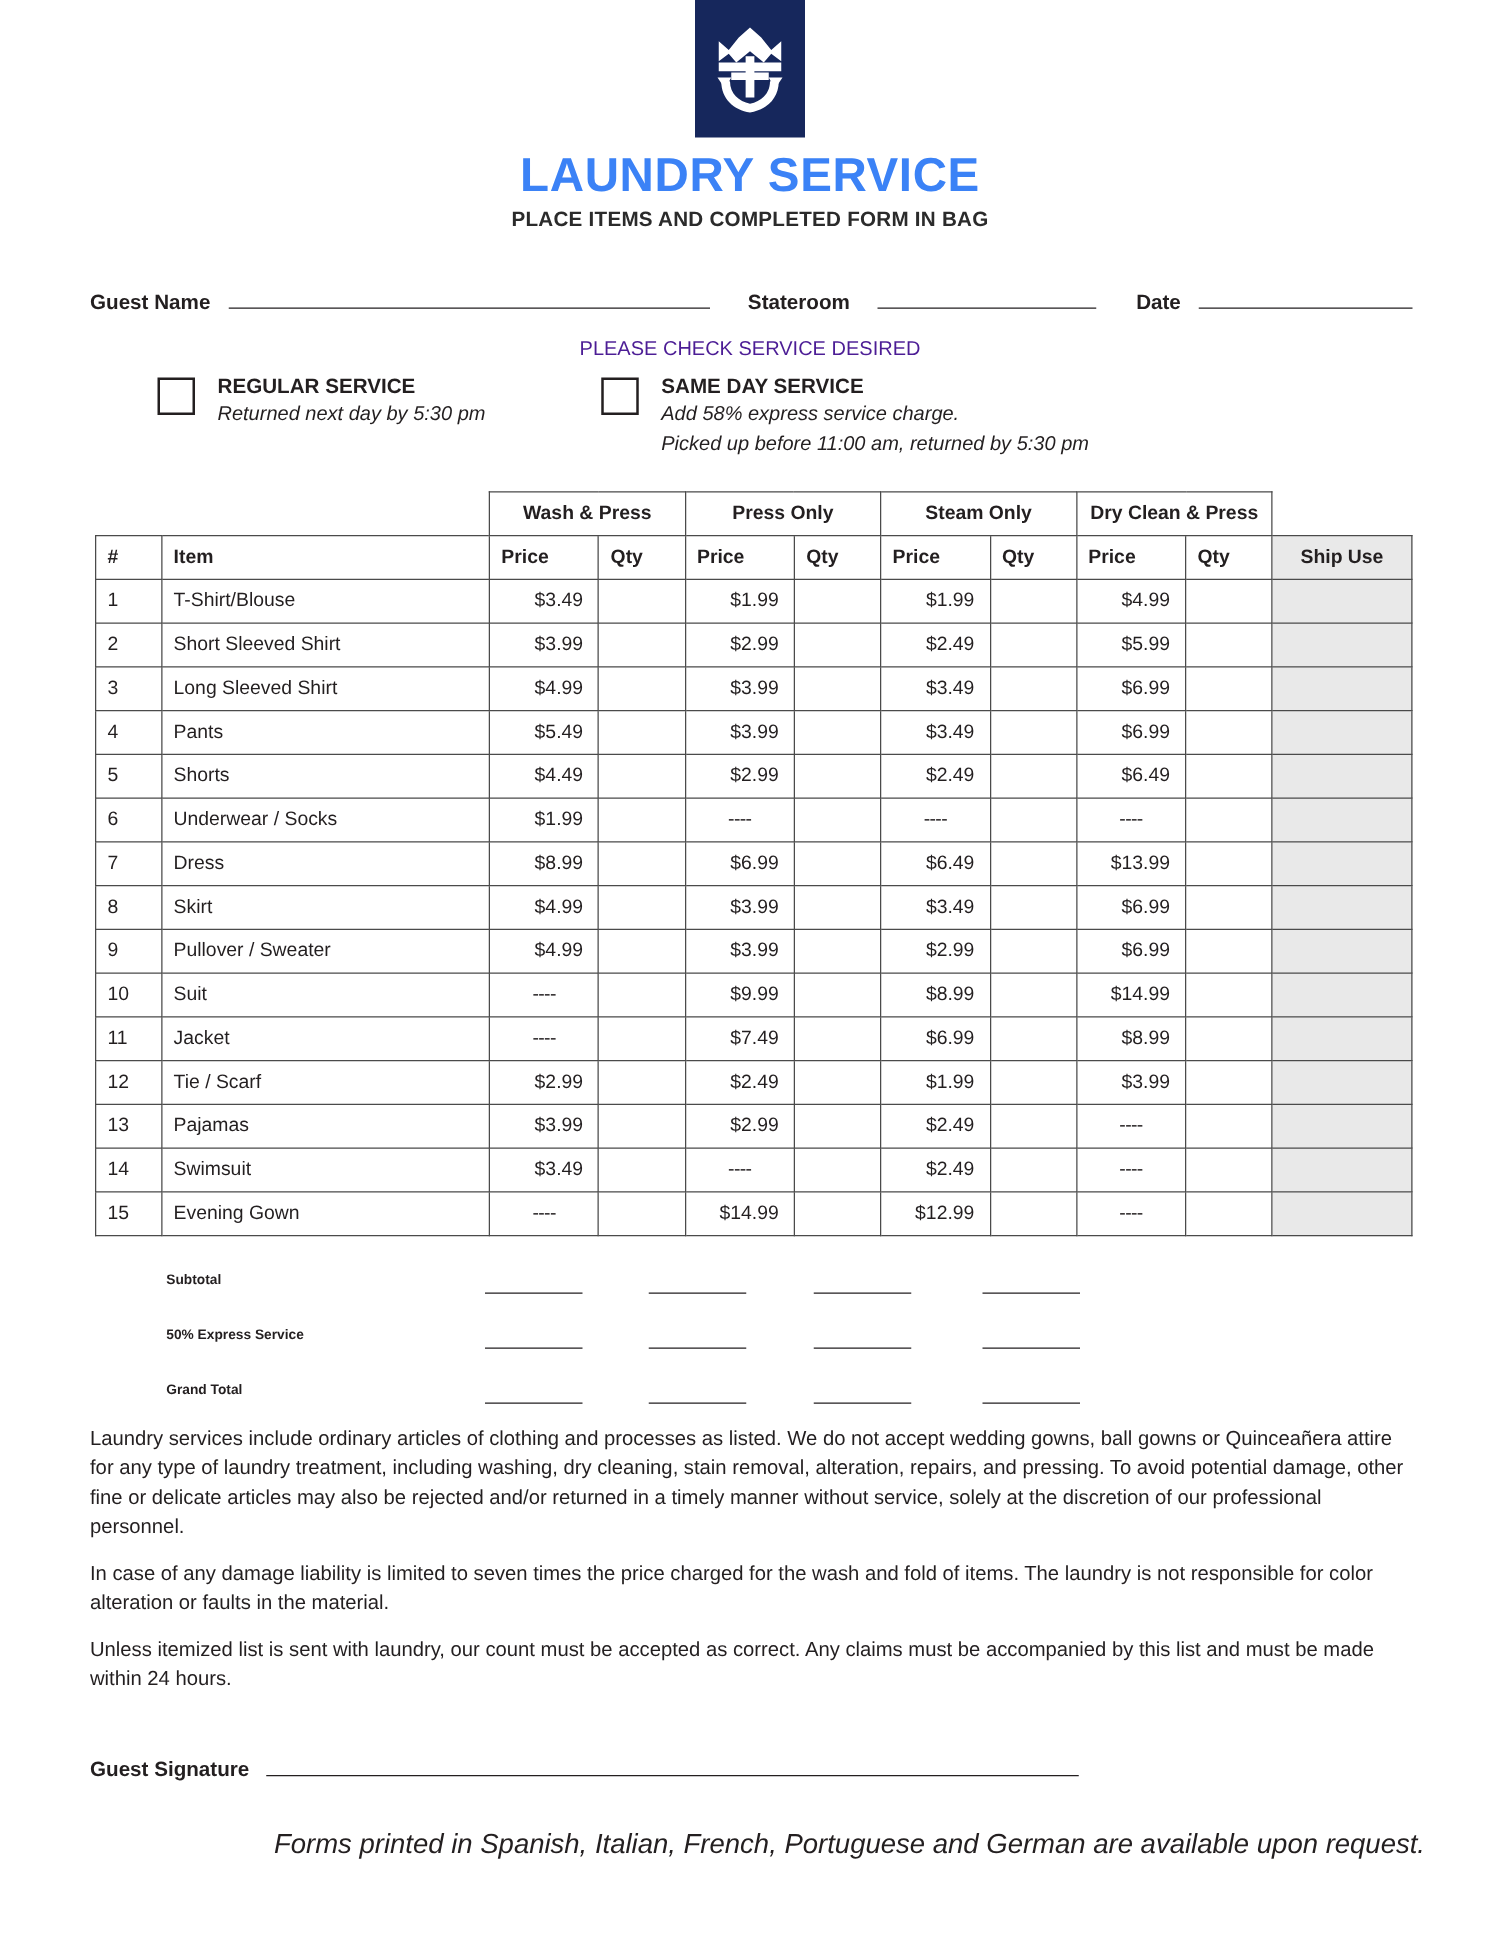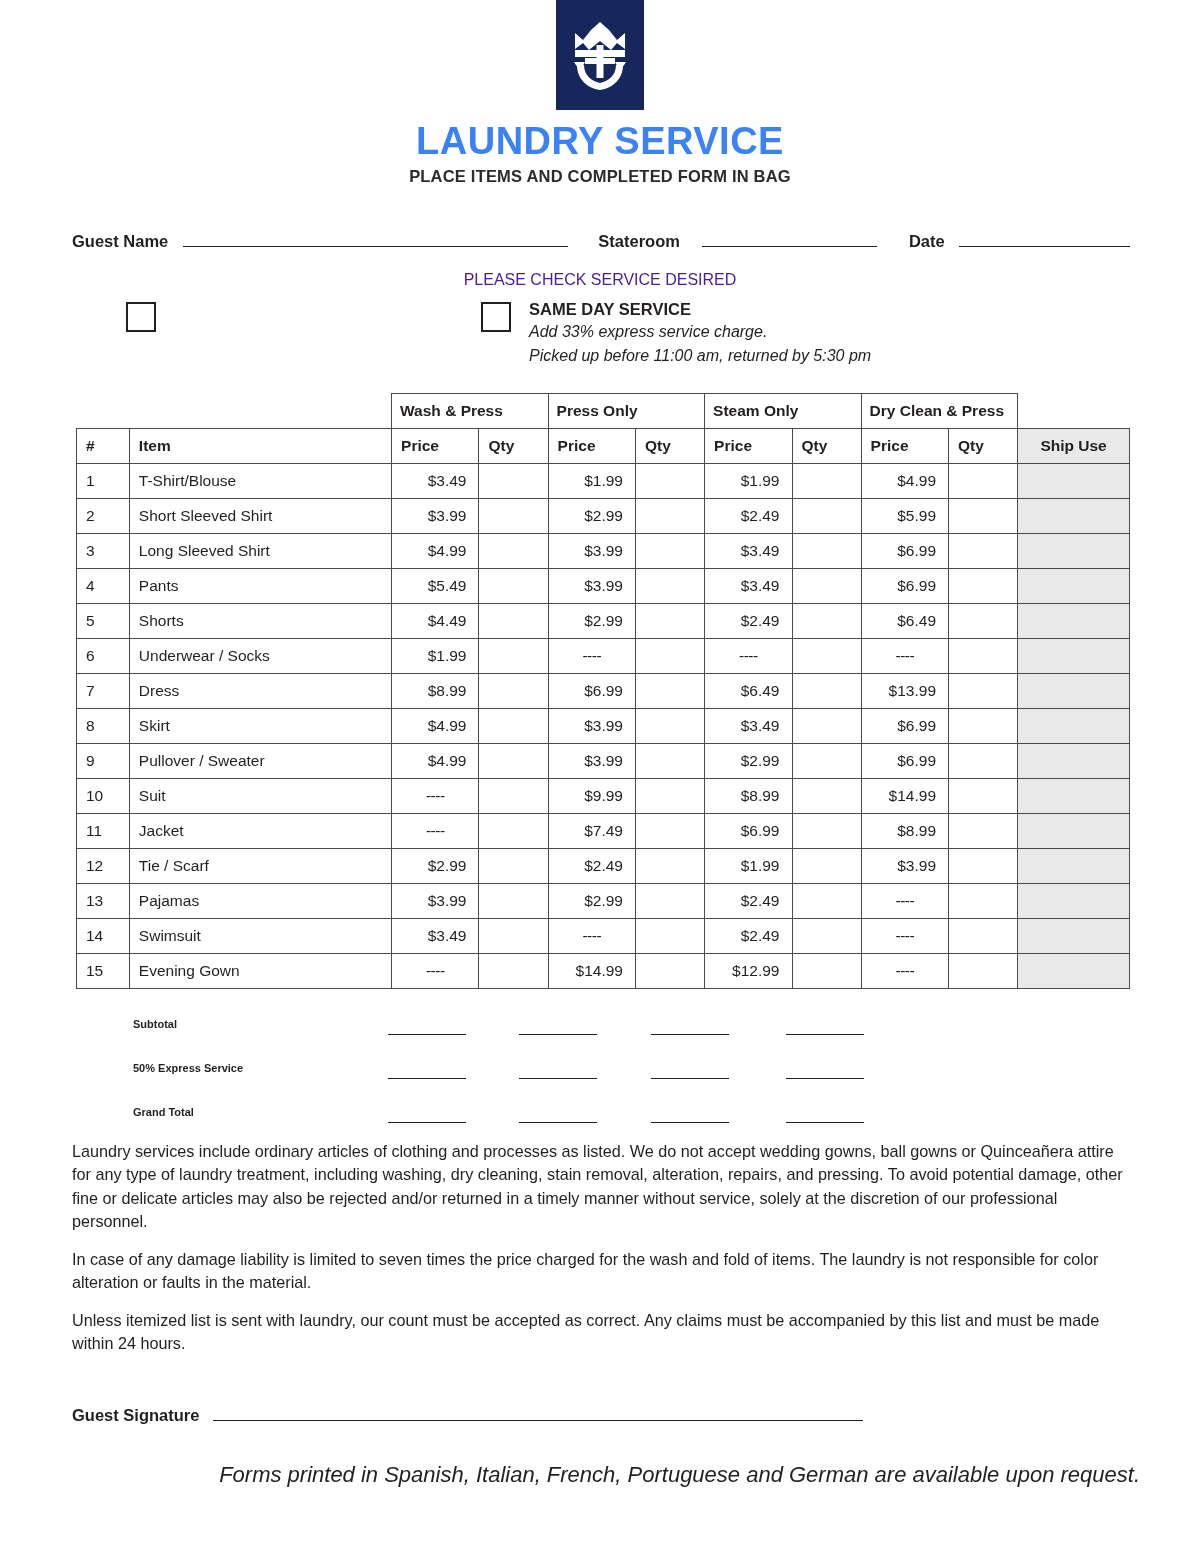--- a/index.html
+++ b/index.html
@@ -142,21 +142,21 @@
     padding: 0;
     height: 35px;
     box-sizing: border-box;
   }
   
   .gh-blank {
     border: none !important;
   }
   .gh {
     font-weight: bold;
-    text-align: left;
+    text-align: center;
     padding: 0 8px !important;
     font-size: 15.5px;
     white-space: nowrap;
   }
   .gh-ship {
     border: none !important;
   }
   .sub-h {
     font-weight: bold;
     text-align: left;
@@ -301,27 +301,31 @@
   <span class="fill-line fl-room"></span>
   <span class="lbl sp-date">Date</span>
   <span class="fill-line fl-date"></span>
 </div>
 
 <div class="please-check">PLEASE CHECK SERVICE DESIRED</div>
 
 <div class="service-opts">
   <div class="opt regular">
     <span class="chk"></span>
+    <div class="opt-body">
+      <div class="opt-name">REGULAR SERVICE</div>
+      <div class="opt-desc">Returned next day by 5:30 pm</div>
+    </div>
   </div>
 
   <div class="opt sameday">
     <span class="chk"></span>
     <div class="opt-body">
       <div class="opt-name">SAME DAY SERVICE</div>
-      <div class="opt-desc">Add 33% express service charge.</div>
+      <div class="opt-desc">Add 58% express service charge.</div>
       <div class="opt-desc">Picked up before 11:00 am, returned by 5:30 pm</div>
     </div>
   </div>
 </div>
 
 <table class="price">
   <colgroup>
     <col class="c-num">
       <col class="c-item">
     <col class="c-price">

